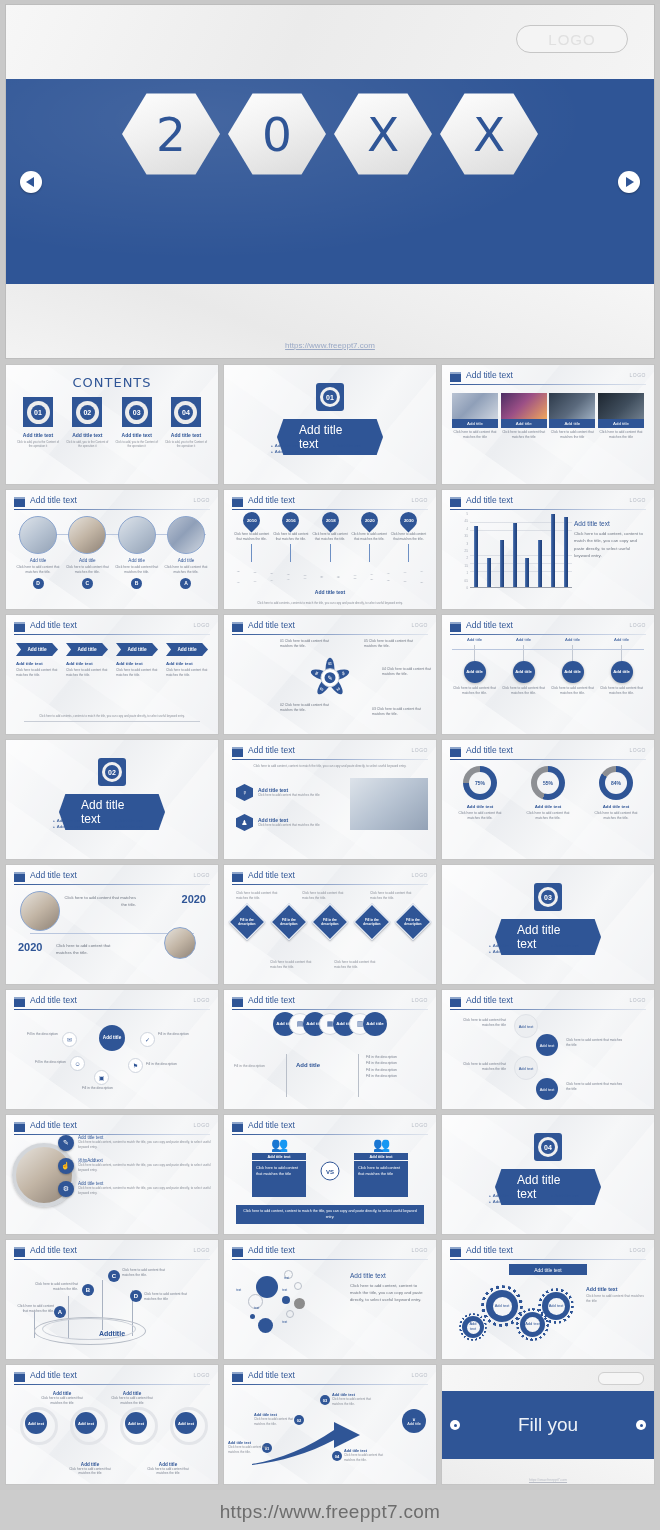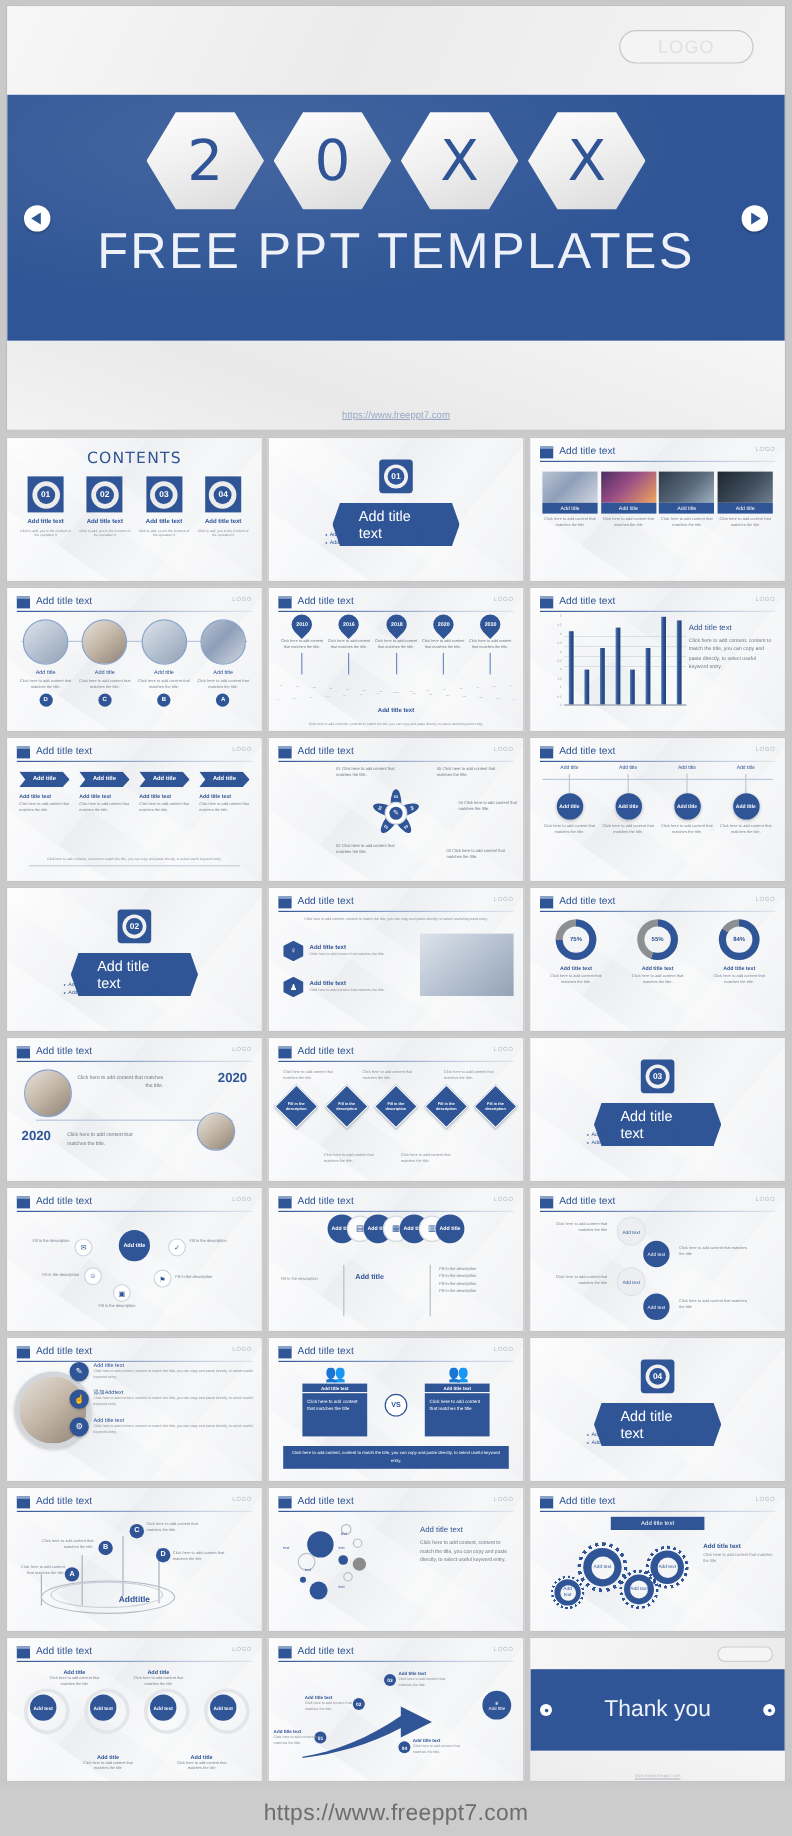--- a/index.html
+++ b/index.html
@@ -317,21 +317,20 @@
           </div>
         <div class="hex">
             <span class="shape"></span>
             <span>X</span>
           </div>
         <div class="hex">
             <span class="shape"></span>
             <span>X</span>
           </div>
       </div>
-      <div class="hero-title">FREE PPT TEMPLATES</div>
       <div class="nav-arrow left">
           <i class="tri"></i>
         </div>
       <div class="nav-arrow right">
           <i class="tri"></i>
         </div>
     </div>
 
     <div class="hero-bottom">
       <div class="hero-url">https://www.freeppt7.com</div>
@@ -1157,21 +1156,21 @@
             <div class="d">Click here to add content that matches the title.</div>
           </div>
     </div>
       </div>
 
     <div class="slide">
       <div class="ty-top">
           <div class="ty-pill"></div>
         </div>
       <div class="ty-band">
-        <span>Thank you</span>
+        <span>Fill you</span>
         <div class="ty-dot" style="left:8px">
             <b></b>
           </div>
         <div class="ty-dot" style="right:8px">
             <b></b>
           </div>
       </div>
       <div class="ty-bottom">
         <div class="ty-url">https://www.freeppt7.com</div>
       </div>

